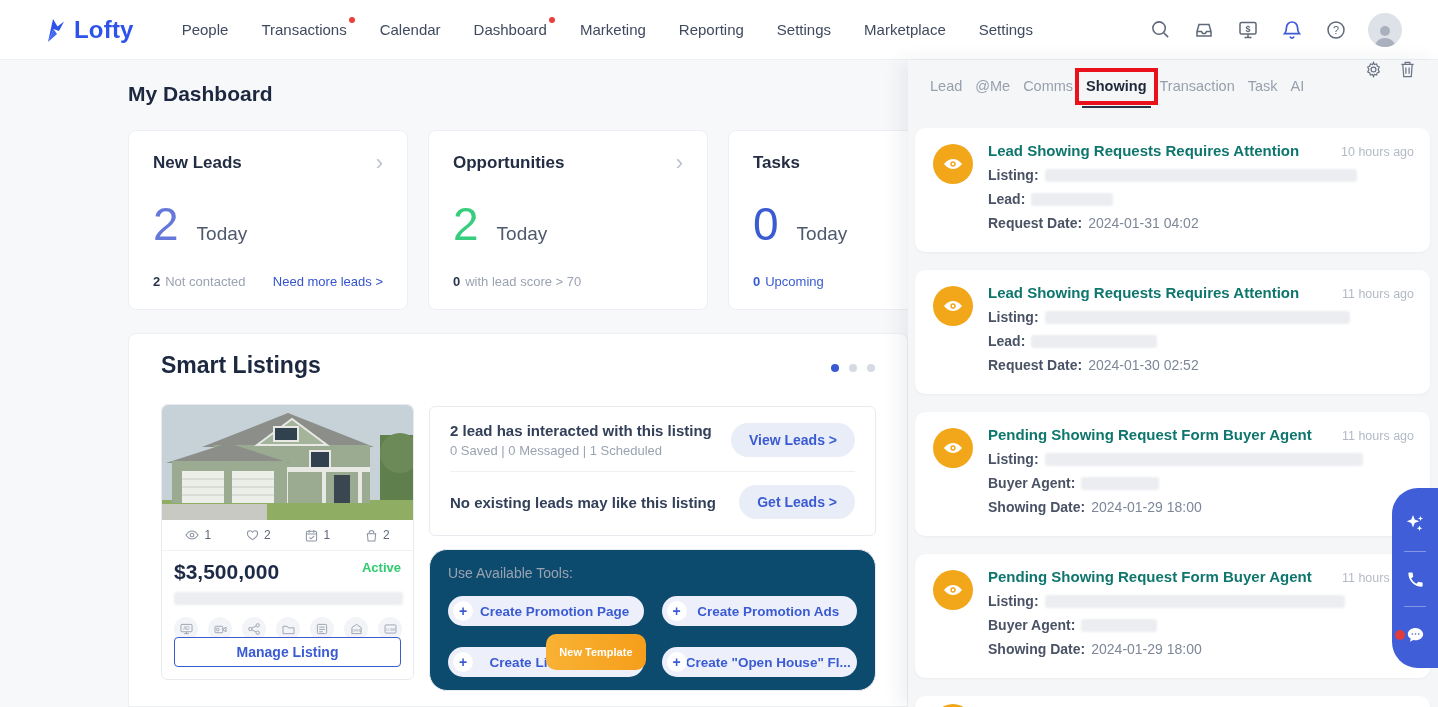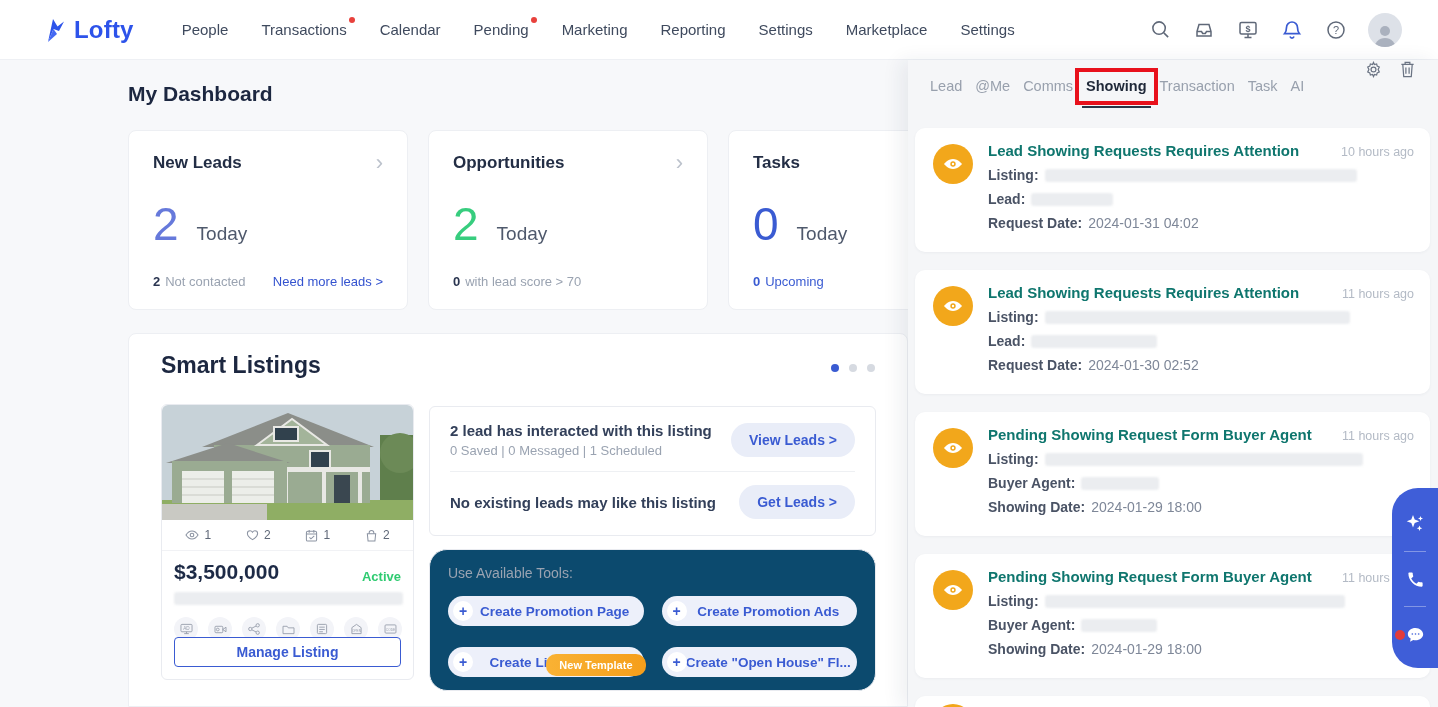--- a/index.html
+++ b/index.html
@@ -42,21 +42,21 @@
   .sl-dot { width:8px; height:8px; border-radius:50%; background:#d6dae1; cursor:pointer; }
   .sl-dot.on { background:#3a5bd2; }
 
   .listing-card { position:absolute; left:32px; top:70px; width:253px; height:276px;
                   border:1px solid #e9ebf0; border-radius:6px; background:#fff; }
   .listing-photo { width:100%; height:115px; border-radius:6px 6px 0 0; overflow:hidden; }
   .stats-row { height:31px; display:flex; align-items:center; justify-content:space-around;
                border-bottom:1px solid #f1f2f5; color:#6a7383; font-size:12px; padding:0 6px; }
   .stat-pair { display:flex; align-items:center; gap:5px; color:#8b93a2; }
   .stat-pair span { color:#5f6878; }
-  .price-row { display:flex; align-items:flex-end; justify-content:space-between; padding:9px 12px 2px 12px; }
+  .price-row { display:flex; align-items:flex-start; justify-content:space-between; padding:9px 12px 2px 12px; }
   .price { font-size:21px; font-weight:800; color:#1d2a46; }
   .status-active { font-size:13px; font-weight:600; color:#2fcb71; }
   .redact { display:inline-block; background:#ebedf0; border-radius:3px; height:13px; filter:blur(1.3px); vertical-align:middle; }
   .addr-redact { margin:6px 12px 0 12px; width:229px; height:13px; }
   .mini-icons { display:flex; gap:10px; padding:12px 10px 0 12px; }
   .mini-icon { width:24px; height:24px; border-radius:50%; background:#f3f4f8; display:flex;
                align-items:center; justify-content:center; color:#99a0ad; cursor:pointer; font-size:7px; }
   .manage-btn { position:absolute; left:12px; right:12px; bottom:12px; height:30px; border:1.6px solid #3a5bd2;
                 border-radius:4px; color:#3a5bd2; font-size:14px; font-weight:700; display:flex;
                 align-items:center; justify-content:center; cursor:pointer; background:#fff; }
@@ -73,21 +73,21 @@
   .tools-card { position:absolute; left:300px; top:215px; width:447px; height:142px;
                 border:1px solid #e9ebf0; border-radius:18px; background:#0c4a6e; padding:15px 18px; }
   .tools-label { font-size:14px; color:#9aa3b1; }
   .tools-grid { display:grid; grid-template-columns:1fr 1fr; column-gap:18px; row-gap:21px; margin-top:15px; }
   .tool-pill { position:relative; height:30px; background:#edf0fa; border-radius:15px; display:flex;
                align-items:center; justify-content:center; color:#3a5bd2; font-size:13.5px; font-weight:600;
                cursor:pointer; padding:0 10px 0 28px; white-space:nowrap; overflow:hidden; }
   .plus-circle { position:absolute; left:5px; top:5px; width:20px; height:20px; border-radius:50%; background:#fff;
                  color:#3a5bd2; font-size:14px; font-weight:700; display:flex; align-items:center; justify-content:center; }
   .new-badge { position:absolute; right:-2px; top:-13px; background:linear-gradient(90deg,#f9b234,#f59e1b);
-               color:#fff; font-size:11px; font-weight:700; padding:5px 13px; border-radius:10px; z-index:2;margin-top:20px; }
+               color:#fff; font-size:11px; font-weight:700; padding:12px 13px; border-radius:10px; z-index:2; }
 
   
   .notif-panel { position:absolute; left:908px; top:60px; width:530px; bottom:0; background:#f5f6f8;
                  box-shadow:-8px 0 18px rgba(30,40,70,.07); z-index:20; }
   .tabs-row { height:52px; display:flex; align-items:flex-start; padding:0 22px; gap:13px; }
   .tab { position:relative; height:100%; display:flex; align-items:center; font-size:14.5px; color:#98a0ad;
          cursor:pointer; white-space:nowrap; }
   .tab.active { color:#1f2838; font-weight:700; }
   .tab.active .tab-underline { position:absolute; left:-4px; right:-4px; bottom:4px; height:2px; background:#2a3446; }
   .annotation-box { position:absolute; left:-11px; right:-11px; top:8px; bottom:7px;
@@ -125,21 +125,21 @@
       <svg width="27" height="28" viewBox="0 0 27 28">
         <path d="M8 26 L13 3 L17.5 10.5 L24 5.5 L19 15 L13.5 13 Z" fill="#2d53ea"></path>
         <path d="M8 26 L13.5 13 L17 18 Z" fill="#4468f2"></path>
       </svg>
       <span class="logo-text">Lofty</span>
     </div>
     <div class="menu">
       <div class="menu-item"><span>People</span></div>
       <div class="menu-item"><span>Transactions</span><span class="navdot"></span></div>
       <div class="menu-item"><span>Calendar</span></div>
-      <div class="menu-item"><span>Pending</span><span class="navdot"></span></div>
+      <div class="menu-item"><span>Dashboard</span><span class="navdot"></span></div>
       <div class="menu-item"><span>Marketing</span></div>
       <div class="menu-item"><span>Reporting</span></div>
       <div class="menu-item"><span>Settings</span></div>
       <div class="menu-item"><span>Marketplace</span></div>
       <div class="menu-item"><span>Settings</span></div>
     </div>
     <div class="nav-icons">
       <div class="icon-btn">
         <svg width="21" height="21" viewBox="0 0 22 22" fill="none" stroke="currentColor" stroke-width="1.6">
             <circle cx="9.5" cy="9.5" r="6.5"></circle>

